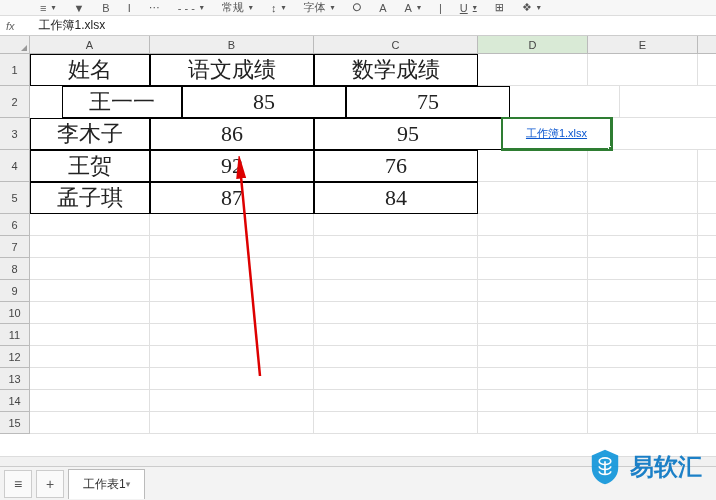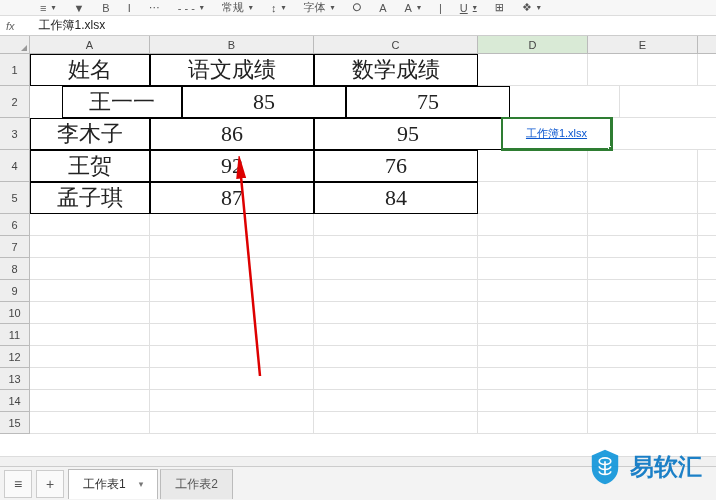--- a/index.html
+++ b/index.html
@@ -78,21 +78,21 @@
     display: flex; align-items: center; padding-left: 4px; gap: 0;
   }
   .tab-btn {
     width: 28px; height: 28px; display: flex; align-items: center; justify-content: center;
     border: 1px solid #ccc; background: #fafafa; margin-right: 4px; font-size: 14px; color: #555;
     cursor: pointer;
   }
   .sheet-tab {
     padding: 6px 14px; background: #fff; border: 1px solid #bbb; border-bottom: none;
     font-size: 12px; color: #333; cursor: pointer; margin-right: 2px;
-    display: flex; align-items: center; gap: 13px;
+    display: flex; align-items: center; gap: 0;
   }
   .sheet-tab.inactive { background: #e9e9e9; color: #555; border-top-color: #ccc; }
   .sheet-tab .caret{ font-size: 9px; color:#777; }
 
   
   .watermark {
     position: absolute; right: 14px; bottom: 14px;
     display: flex; align-items: center; gap: 8px;
     color: #0a77c4; font-weight: bold; font-size: 24px;
     font-family: "Microsoft YaHei", sans-serif;
@@ -331,23 +331,20 @@
 <div class="scrollbar-h"></div>
 
 <div class="tabstrip">
   <div class="tab-btn">≡</div>
   <div class="tab-btn">+</div>
   <div id="sheetTabs" style="display:flex">
       <div class="sheet-tab">
         <span>工作表1</span>
         <span class="caret">▾</span>
       </div>
-      <div class="sheet-tab inactive">
-        <span>工作表2</span>
-      </div>
     </div>
 </div>
 
 <div class="watermark">
   <span class="wm-icon">
     <svg viewBox="0 0 40 46">
         <path d="M20 2 L36 9 V24 C36 35 28 42 20 44 C12 42 4 35 4 24 V9 Z" fill="#1296db"></path>
         <ellipse cx="20" cy="16" rx="7" ry="4" fill="none" stroke="#fff" stroke-width="2"></ellipse>
         <path d="M20 16 V32" stroke="#fff" stroke-width="2"></path>
         <path d="M13 22 a7 4 0 0 0 14 0" fill="none" stroke="#fff" stroke-width="2"></path>

